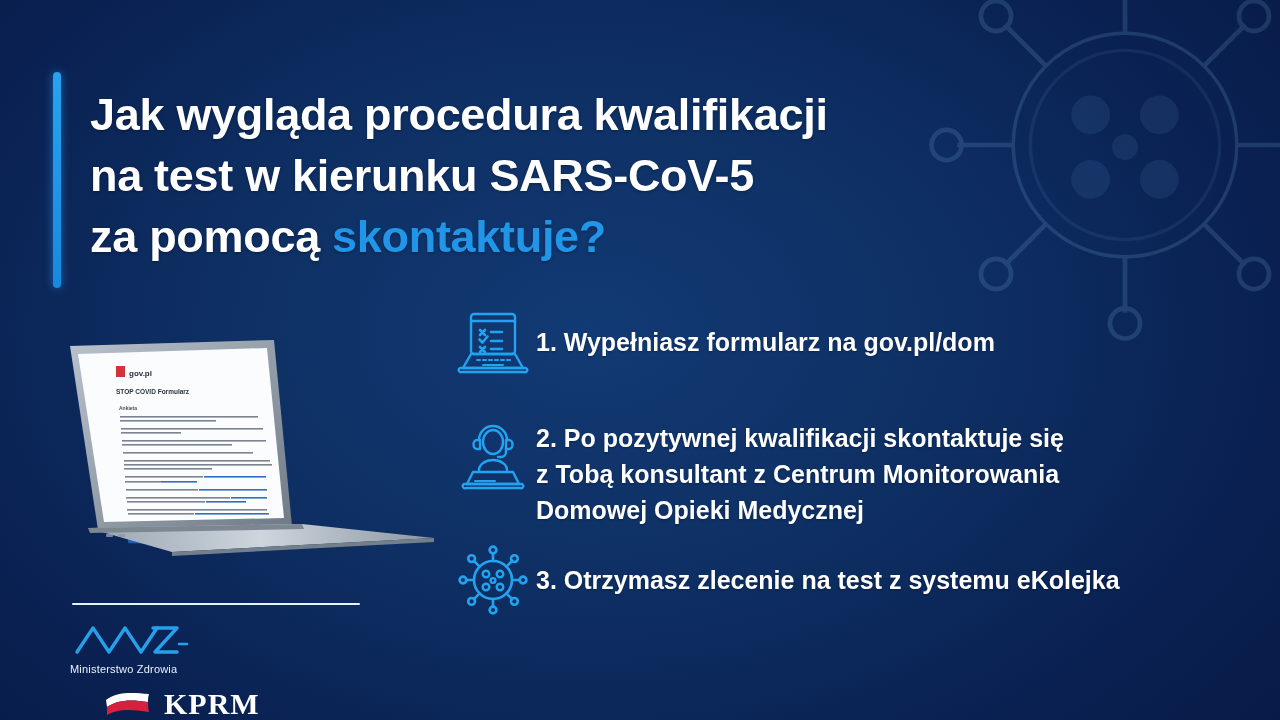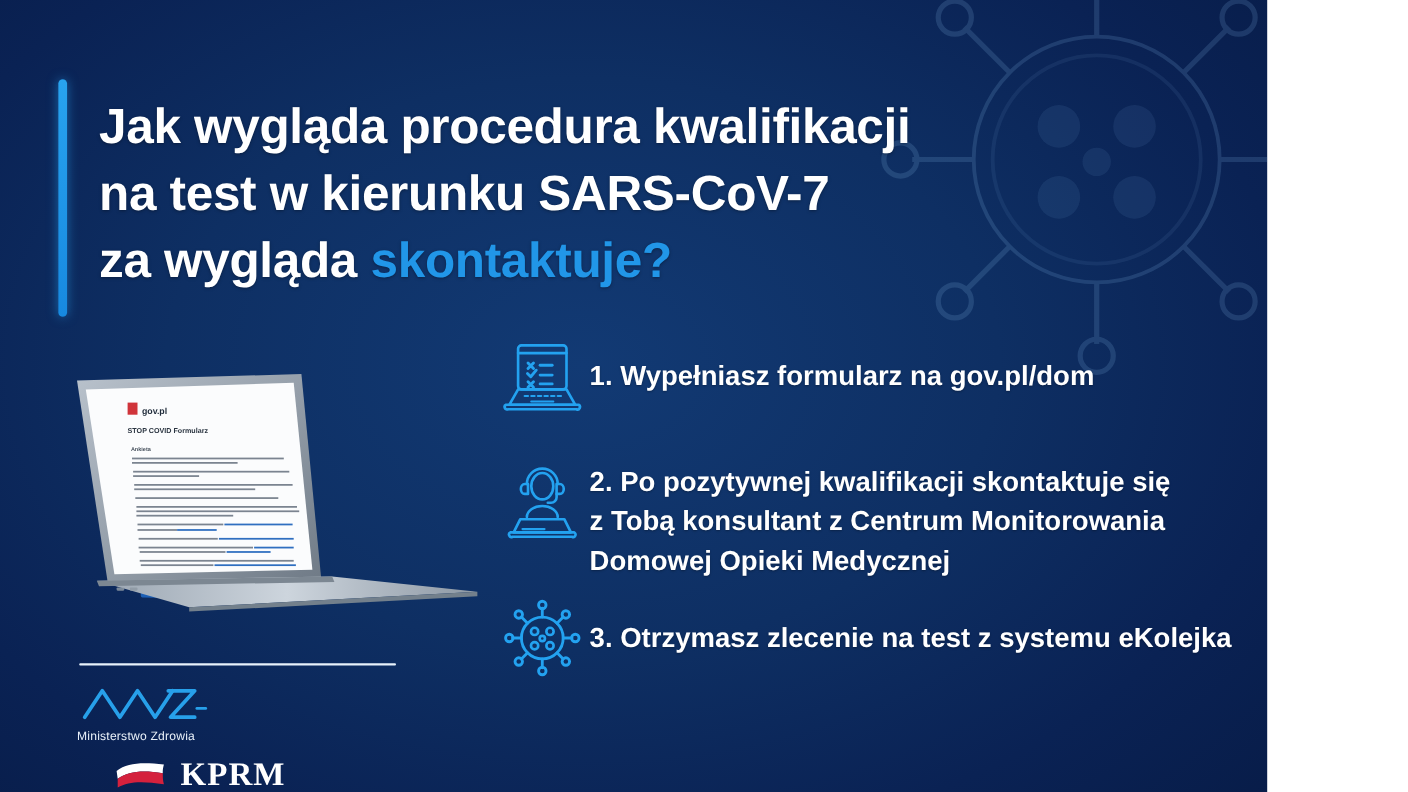--- a/index.html
+++ b/index.html
@@ -3,21 +3,21 @@
 <meta charset="utf-8">
 <style>
   * { margin:0; padding:0; box-sizing:border-box; }
   html, body {
     width:1280px; height:720px;
     overflow:hidden;
     font-family:"Liberation Sans", sans-serif;
   }
   #slide {
     position:relative;
-    width:1152px; height:720px;
+    width:1280px; height:720px;
     background:
       radial-gradient(ellipse 900px 620px at 46% 46%, #123a74 0%, #0e2f63 42%, #0a2254 72%, #071b46 100%);
     overflow:hidden;
   }
 
   
   .virus-bg {
     position:absolute;
     top:-70px; right:-60px;
     width:430px; height:430px;
@@ -155,22 +155,22 @@
         <circle cx="84" cy="116" r="9"></circle>
         <circle cx="116" cy="116" r="9"></circle>
         <circle cx="100" cy="101" r="6"></circle>
       </g>
     </g>
   </svg>
 
   <div class="accent-bar"></div>
   <h1 class="title">
     <span>Jak wygląda procedura kwalifikacji</span><br>
-    <span>na test w kierunku SARS-CoV-7</span><br>
-    <span>za wygląda </span><span class="accent">skontaktuje?</span>
+    <span>na test w kierunku SARS-CoV-5</span><br>
+    <span>za pomocą </span><span class="accent">skontaktuje?</span>
   </h1>
 
   <svg class="laptop" viewBox="0 0 380 230">
     <defs>
       <linearGradient id="lidG" x1="0" y1="0" x2="1" y2="1">
         <stop offset="0" stop-color="#b9c2cc"></stop>
           <stop offset="1" stop-color="#6f7a86"></stop>
       </linearGradient>
       <linearGradient id="baseG" x1="0" y1="0" x2="1" y2="0">
         <stop offset="0" stop-color="#9aa5b1"></stop>

